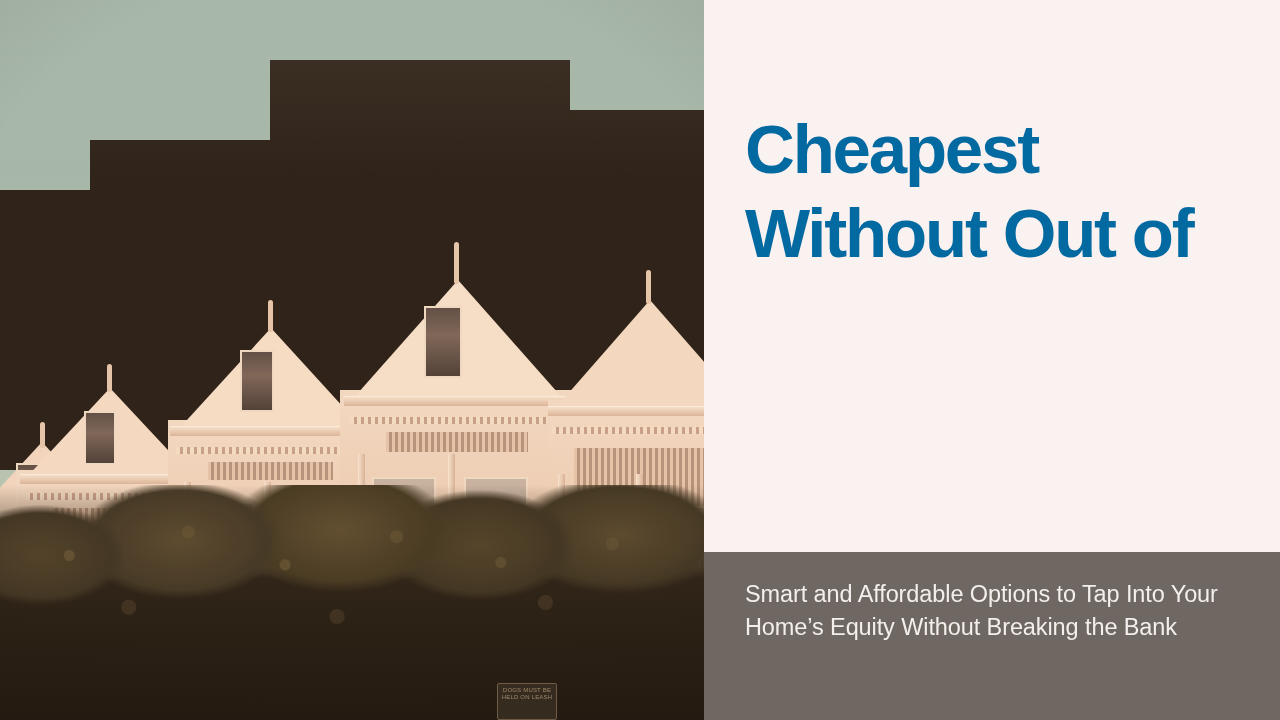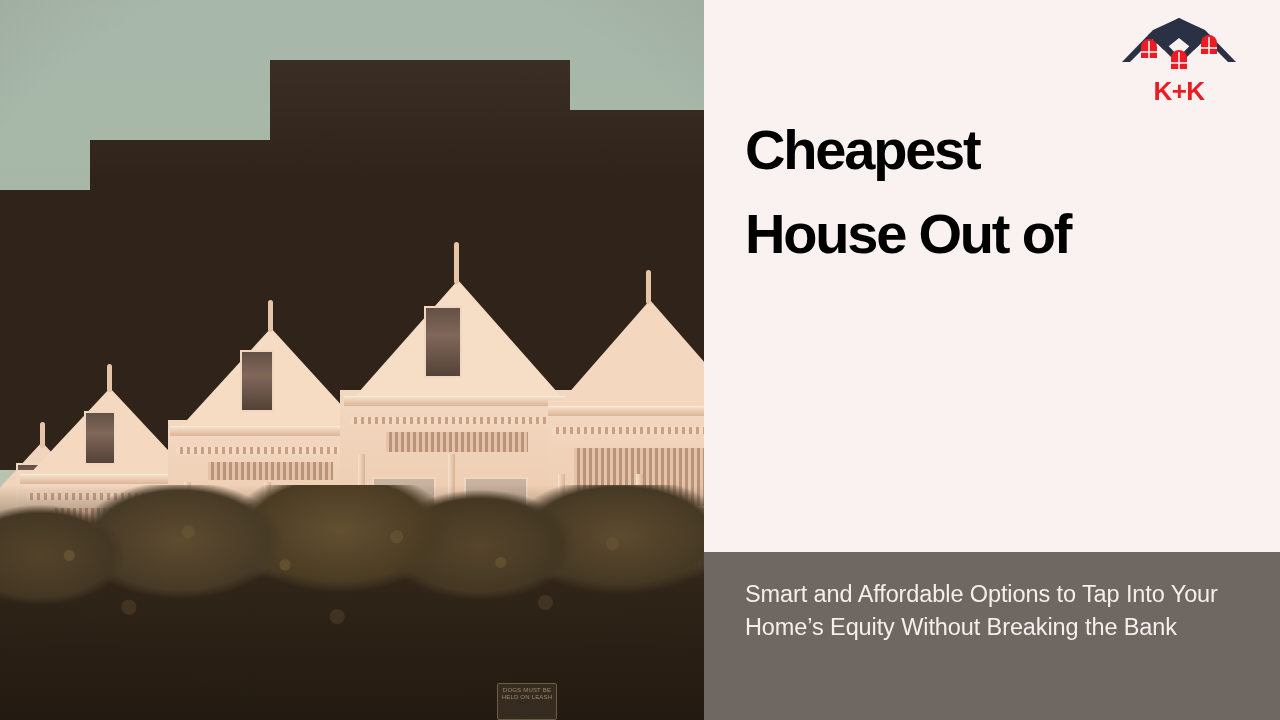--- a/index.html
+++ b/index.html
@@ -210,24 +210,24 @@
     width: 118px;
     height: 88px;
   }
   .logo svg { display: block; width: 118px; height: 88px; }
 
   .headline {
     position: absolute;
     left: 41px;
     top: 108px;
     width: 500px;
-    color: #000000;
+    color: #0369a1;
     font-family: "Liberation Sans", sans-serif;
     font-weight: bold;
-    font-size: 56px;
+    font-size: 69px;
     line-height: 84px;
     letter-spacing: -2.2px;
     margin: 0;
   }
   .headline-line { display: block; white-space: nowrap; }
 
   .subbar {
     position: absolute;
     left: 704px;
     top: 552px;
@@ -374,51 +374,24 @@
       <span>DOGS MUST BE</span>
       <span>HELD ON LEASH</span>
     </div>
 
     <div class="photo-warm"></div>
     <div class="photo-vignette"></div>
   </div>
 
   <div class="panel">
 
-    <div class="logo">
-      <svg viewBox="0 0 118 88" xmlns="http://www.w3.org/2000/svg">
-
-        <path d="M2 46 L33 14 L64 46 L56 46 L33 23 L10 46 Z" fill="#2A3144"></path>
-
-        <path d="M54 46 L85 14 L116 46 L108 46 L85 23 L62 46 Z" fill="#2A3144"></path>
-
-        <path d="M28 19 L59 2 L90 19 L74 34 L59 22 L44 34 Z" fill="#2A3144"></path>
-        <path d="M33 14 L59 2 L85 14 L85 30 L59 13 L33 30 Z" fill="#2A3144"></path>
-
-        <g fill="#ED1C24">
-          <path d="M21 31 a8 8 0 0 1 16 0 v11 h-16 Z"></path>
-          <path d="M51 42 a8 8 0 0 1 16 0 v11 h-16 Z"></path>
-          <path d="M81 27 a8 8 0 0 1 16 0 v11 h-16 Z"></path>
-        </g>
-        <g stroke="#FAF2F1" stroke-width="1.6">
-          <line x1="29" y1="25" x2="29" y2="42"></line>
-            <line x1="21" y1="36" x2="37" y2="36"></line>
-          <line x1="59" y1="36" x2="59" y2="53"></line>
-            <line x1="51" y1="47" x2="67" y2="47"></line>
-          <line x1="89" y1="21" x2="89" y2="38"></line>
-            <line x1="81" y1="32" x2="97" y2="32"></line>
-        </g>
-
-        <text x="59" y="84" text-anchor="middle" fill="#ED1C24" font-family="Liberation Sans, sans-serif" font-size="26" font-weight="bold" letter-spacing="-0.5">K+K</text>
-      </svg>
-    </div>
 
     <h1 class="headline">
       <span class="headline-line">Cheapest</span>
-      <span class="headline-line">House Out of</span>
+      <span class="headline-line">Without Out of</span>
     </h1>
   </div>
 
   <div class="subbar">
     <div class="subtitle">Smart and Affordable Options to Tap Into Your Home’s Equity Without Breaking the Bank</div>
   </div>
 
 </div>
 
 </body></html>

